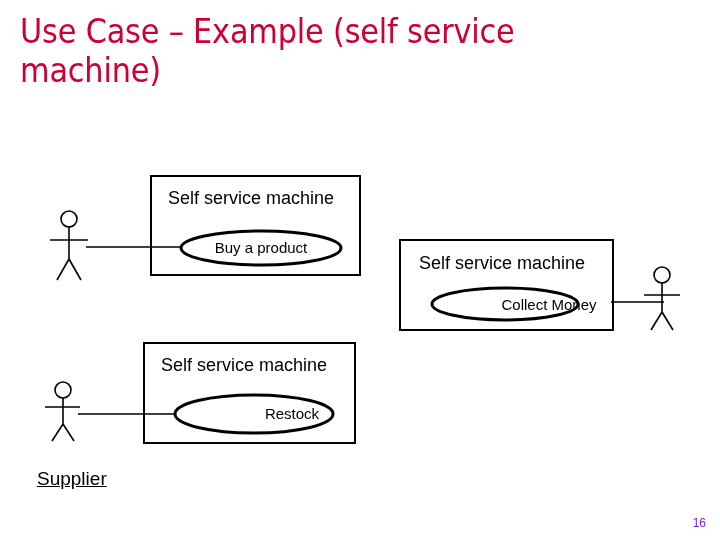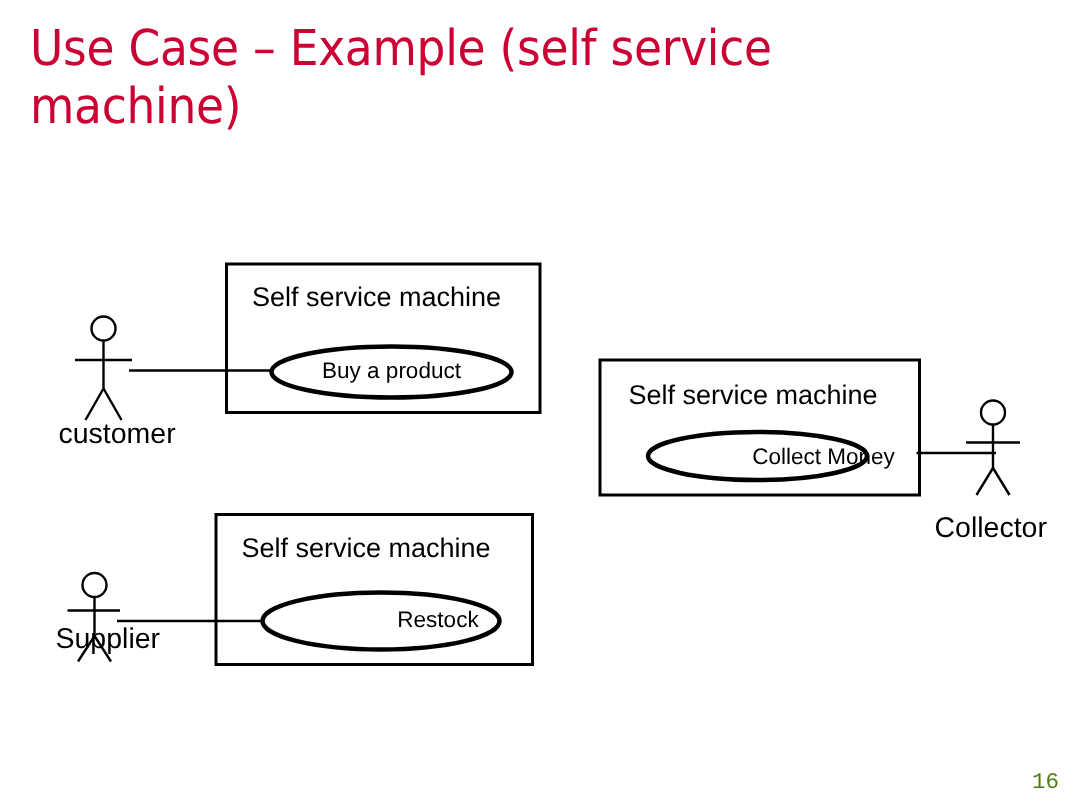--- a/index.html
+++ b/index.html
@@ -69,23 +69,23 @@
   .actor-label {
     font-size: 19px;
     line-height: 21px;
   }
 
   
   #page-number {
     position: absolute;
     right: 14px;
     bottom: 10px;
-    font-size: 15px;
-    color: #4d7c0f;
-    font-family: Liberation Mono, monospace;
+    font-size: 12px;
+    color: #6d28d9;
+    font-family: Liberation Sans, sans-serif;
   }
 </style>
 </head>
 <body>
 
 <div id="slide">
 
   <div id="slide-title">Use Case – Example (self service machine)</div>
 
   <div id="diagram">
@@ -138,26 +138,24 @@
           <line x1="63" y1="398" x2="63" y2="424"></line>
           <line x1="45" y1="407" x2="80" y2="407"></line>
           <line x1="63" y1="424" x2="52" y2="441"></line>
           <line x1="63" y1="424" x2="74" y2="441"></line>
         </g>
       </g>
     </svg>
 
     <div class="lbl system-label" style="left:168px; top:188px;">Self service machine</div>
     <div class="lbl usecase-label" style="left:181px; top:239px; width:160px;">Buy a product</div>
-    <div class="lbl actor-label" style="left:39px; top:279px;">customer</div>
 
     <div class="lbl system-label" style="left:419px; top:253px;">Self service machine</div>
     <div class="lbl usecase-label" style="left:432px; top:296px; width:146px;padding-left:44px;">Collect Money</div>
-    <div class="lbl actor-label" style="left:623px; top:342px;">Collector</div>
 
     <div class="lbl system-label" style="left:161px; top:355px;">Self service machine</div>
     <div class="lbl usecase-label" style="left:175px; top:405px; width:158px;padding-left:38px;">Restock</div>
-    <div class="lbl actor-label" style="left:37px; top:416px;">Supplier</div>
+    <div class="lbl actor-label" style="left:37px; top:468px;text-decoration:underline;">Supplier</div>
   </div>
 
   <div id="page-number">16</div>
 
 </div>
 
 </body></html>

